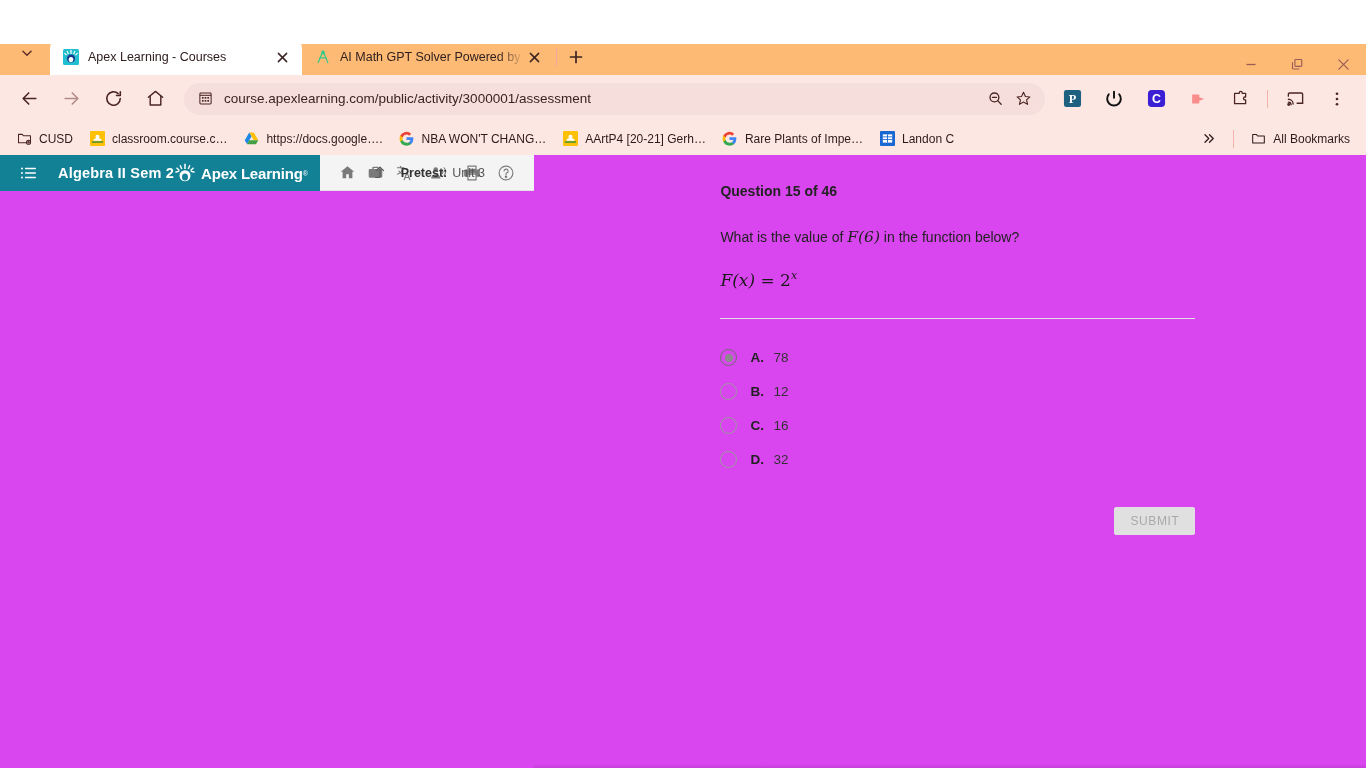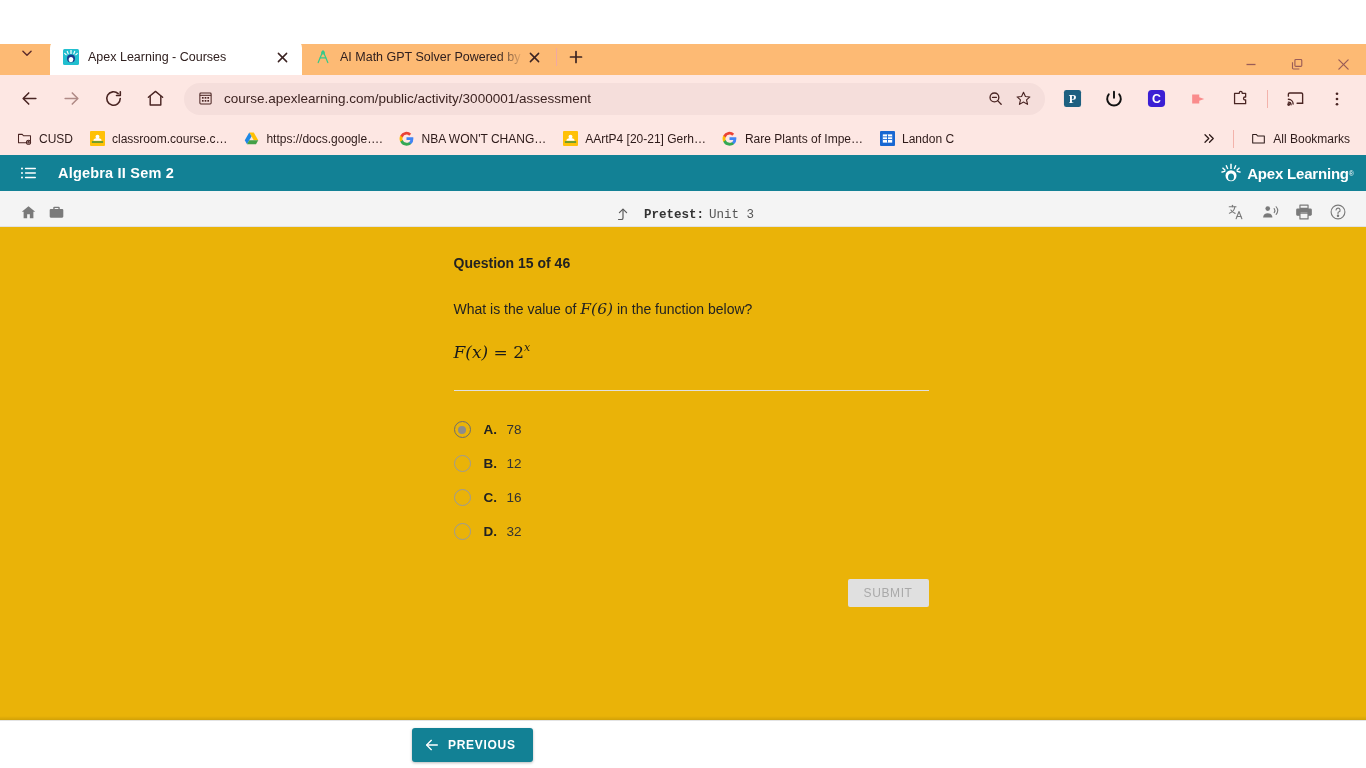--- a/index.html
+++ b/index.html
@@ -106,40 +106,39 @@
     display: flex; align-items: center; height: 26px;
     padding: 0 8px; border-radius: 6px; flex: none;
     max-width: 170px;
   }
   .bm-ico { width: 16px; height: 16px; margin-right: 7px; flex: none; display: flex; align-items: center; justify-content: center; }
   .bm-label { white-space: nowrap; overflow: hidden; text-overflow: ellipsis; }
   .bm-overflow { margin-left: auto; display: flex; align-items: center; }
   .bm-sep { width: 1px; height: 18px; background: #f3b3ab; margin: 0 8px; }
 
   
-  .page { flex: 1; background: #eab308; display: flex; flex-direction: column; position: relative; overflow: hidden; }
+  .page { flex: 1; background: #d946ef; display: flex; position: relative; overflow: hidden; }
 
   .apex-header {
     height: 36px; background: #128195;
     display: flex; align-items: center;
     padding: 0 12px 0 18px; flex: none;
   }
   .hamburger { width: 22px; height: 22px; display:flex; align-items:center; justify-content:center; color: #ffffff; margin-right: 18px; }
   .course-title { color: #ffffff; font-size: 14.5px; font-weight: bold; letter-spacing: .2px; }
   .apex-logo { margin-left: auto; display: flex; align-items: center; color: #ffffff; }
   .apex-logo-mark { width: 21px; height: 21px; margin-right: 6px; display:flex; align-items:center; justify-content:center; }
   .apex-logo-text { font-size: 15px; font-weight: bold; letter-spacing: -.2px; }
   .apex-tm { font-size: 7px; vertical-align: super; }
 
   .apex-subbar {
     height: 36px; background: #f4f4f4;
     border-bottom: 1px solid #e2e2e2;
-    display: flex; align-items: flex-end; padding: 0 14px; flex: none;
+    display: flex; align-items: center; padding: 0 14px; flex: none;
     position: relative;
-    font-family: Liberation Mono, monospace;
   }
   .sub-icon { width: 28px; height: 28px; display:flex; align-items:center; justify-content:center; color:#7a7a7a; }
   .sub-center {
     position: absolute; left: 0; right: 0;
     display: flex; align-items: center; justify-content: center;
     pointer-events: none;
   }
   .sub-center > * { pointer-events: auto; }
   .breadcrumb-up { width: 22px; height: 22px; display:flex; align-items:center; justify-content:center; color:#5a5a5a; margin-right: 10px; }
   .bc-label { font-size: 12.5px; color: #333; font-weight: bold; }

